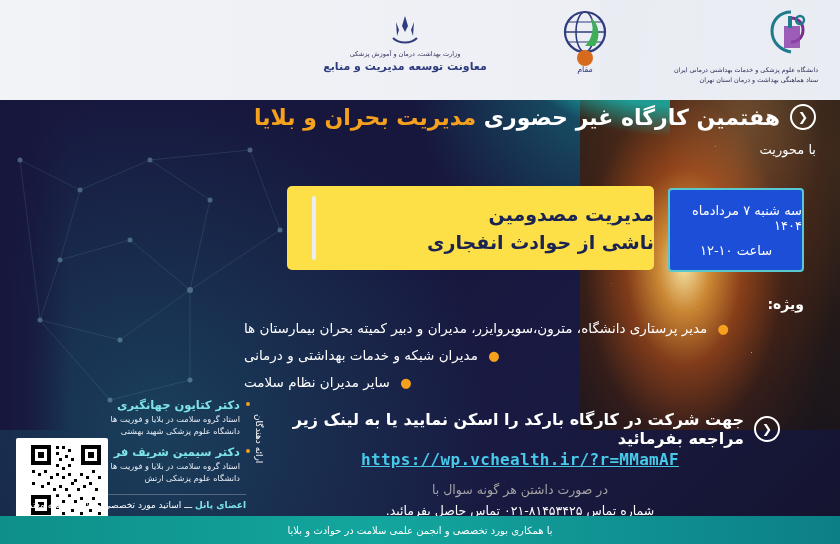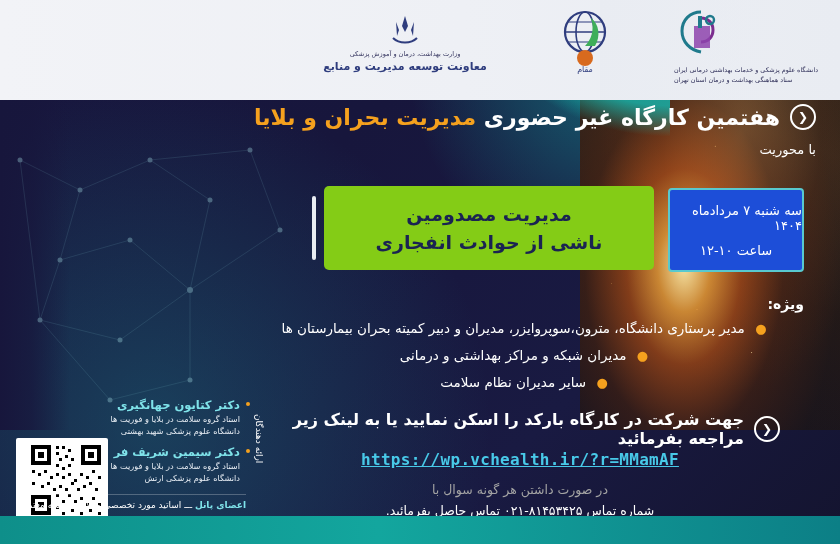--- a/index.html
+++ b/index.html
@@ -95,35 +95,35 @@
   }
   
   .date-box{
     position:absolute;top:188px;right:36px;width:132px;height:80px;
     background:#1d4ed8;border:2px solid #58c9cf;border-radius:4px;
     color:#ffffff;display:flex;flex-direction:column;align-items:center;justify-content:center;gap:10px;
     font-size:13px;
   }
   
   .topic-card{
-    position:absolute;top:186px;right:186px;width:330px;height:84px;
-    background:#84cc16;border-radius:5px;
-    display:flex;flex-direction:column;align-items:center;justify-content:center;
+    position:absolute;top:186px;right:186px;width:367px;height:84px;
+    background:#fde047;border-radius:5px;
+    display:flex;flex-direction:column;align-items:flex-start;justify-content:center;
     color:#1a2352;font-size:19px;font-weight:bold;line-height:1.5;
   }
   .topic-bar{
     position:absolute;top:196px;right:524px;width:4px;height:64px;background:#e9edf3;border-radius:2px;
   }
   
   .aud-title{
     position:absolute;top:296px;right:36px;color:#ffffff;font-size:14px;font-weight:bold;
   }
   .aud-list{position:absolute;top:320px;right:36px;width:560px;}
   .aud-item{
-    color:#ffffff;font-size:13.5px;margin-bottom:11px;text-align:center;
+    color:#ffffff;font-size:13.5px;margin-bottom:11px;text-align:left;
   }
   .aud-item .bullet{color:#f5a11e;margin-left:6px;font-size:13px;}
   
   .cta-row{
     position:absolute;top:410px;right:60px;width:520px;display:flex;align-items:center;gap:10px;justify-content:flex-start;
   }
   .cta-text{color:#ffffff;font-size:16px;font-weight:bold;}
   .link{
     position:absolute;top:450px;right:60px;width:520px;text-align:center;
     color:#48c9e8;font-size:16px;font-weight:bold;letter-spacing:.3px;
@@ -182,21 +182,21 @@
         <circle cx="250" cy="30" r="2.5"></circle>
       <circle cx="280" cy="110" r="2.5"></circle>
         <circle cx="110" cy="280" r="2.5"></circle>
       <circle cx="190" cy="260" r="2.5"></circle>
     </g>
   </svg>
 
   <div class="header-band"></div>
 
   <div class="logo" id="logo-iums">
-    <div style="display:flex;flex-direction:column;align-items:flex-end;">
+    <div style="display:flex;flex-direction:column;align-items:flex-start;">
       <svg width="54" height="58" viewBox="0 0 54 58">
         <path d="M27 4 C16 4 8 12 8 23 C8 34 16 42 27 44" fill="none" stroke="#1f7a8c" stroke-width="3"></path>
         <path d="M27 10 C34 10 39 15 39 22 C39 29 34 34 27 34" fill="none" stroke="#7b2d8e" stroke-width="3"></path>
         <rect x="20" y="18" width="16" height="22" fill="#8e44ad" opacity="0.85"></rect>
         <rect x="24" y="8" width="4" height="12" fill="#1f7a8c"></rect>
         <circle cx="36" cy="12" r="4" fill="none" stroke="#1f7a8c" stroke-width="2.4"></circle>
       </svg>
       <div class="mark-text">دانشگاه علوم پزشکی و خدمات بهداشتی درمانی ایران</div>
       <div class="mark-text">ستاد هماهنگی بهداشت و درمان استان تهران</div>
     </div>
@@ -247,21 +247,21 @@
   <div class="topic-bar"></div>
 
   <div class="aud-title">ویژه:</div>
   <div class="aud-list">
     <div class="aud-item">
       <span class="bullet">●</span>
       <span>مدیر پرستاری دانشگاه، مترون،سوپروایزر، مدیران و دبیر کمیته بحران بیمارستان ها</span>
     </div>
     <div class="aud-item">
       <span class="bullet">●</span>
-      <span>مدیران شبکه و مراکز بهداشتی و درمانی</span>
+      <span>مدیران شبکه و خدمات بهداشتی و درمانی</span>
     </div>
     <div class="aud-item">
       <span class="bullet">●</span>
       <span>سایر مدیران نظام سلامت</span>
     </div>
   </div>
 
   <div class="cta-row">
     <span class="chev">❮</span>
     <span class="cta-text">جهت شرکت در کارگاه بارکد را اسکن نمایید یا به لینک زیر مراجعه بفرمائید</span>
@@ -350,14 +350,15 @@
     </div>
   </div>
   <div class="sp-side">ارائه دهندگان</div>
   <div class="panel-rule"></div>
   <div class="panel-members">
     <span class="pm-title">اعضای پانل</span>
     <span>ـــ اساتید مورد تخصصی و بلایا مؤسسه معتمد</span>
   </div>
 
   <div class="bottom-strip"></div>
+  <div class="bottom-strip-text">با همکاری بورد تخصصی و انجمن علمی سلامت در حوادث و بلایا</div>
 
 </div>
 
 </body></html>

